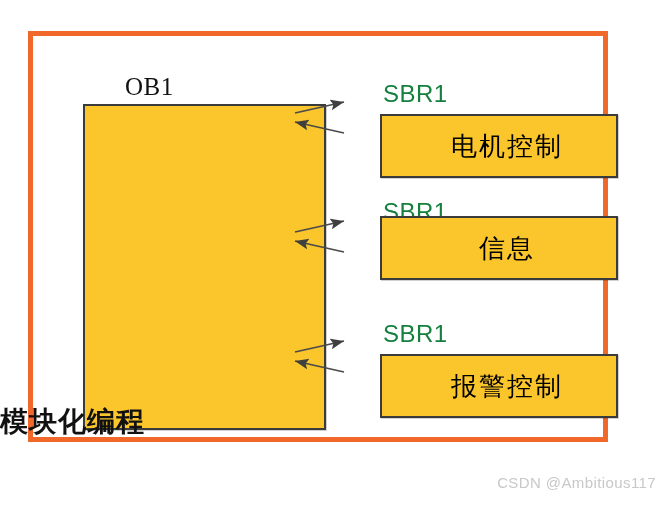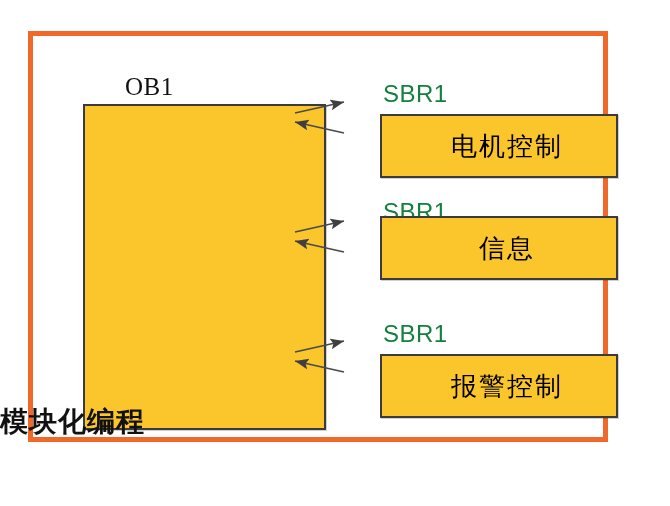--- a/index.html
+++ b/index.html
@@ -190,14 +190,15 @@
 
     <line x1="344" y1="133" x2="295" y2="122" stroke="#4a4a4a" stroke-width="1.7" marker-end="url(#ah-left)"></line>
 
     <line x1="295" y1="232" x2="344" y2="221" stroke="#4a4a4a" stroke-width="1.7" marker-end="url(#ah-right)"></line>
     <line x1="344" y1="252" x2="295" y2="241" stroke="#4a4a4a" stroke-width="1.7" marker-end="url(#ah-left)"></line>
 
     <line x1="295" y1="352" x2="344" y2="341" stroke="#4a4a4a" stroke-width="1.7" marker-end="url(#ah-right)"></line>
     <line x1="344" y1="372" x2="295" y2="361" stroke="#4a4a4a" stroke-width="1.7" marker-end="url(#ah-left)"></line>
   </svg>
 
+  <div class="watermark">CSDN @Ambitious117</div>
 
 </div>
 
 </body></html>

